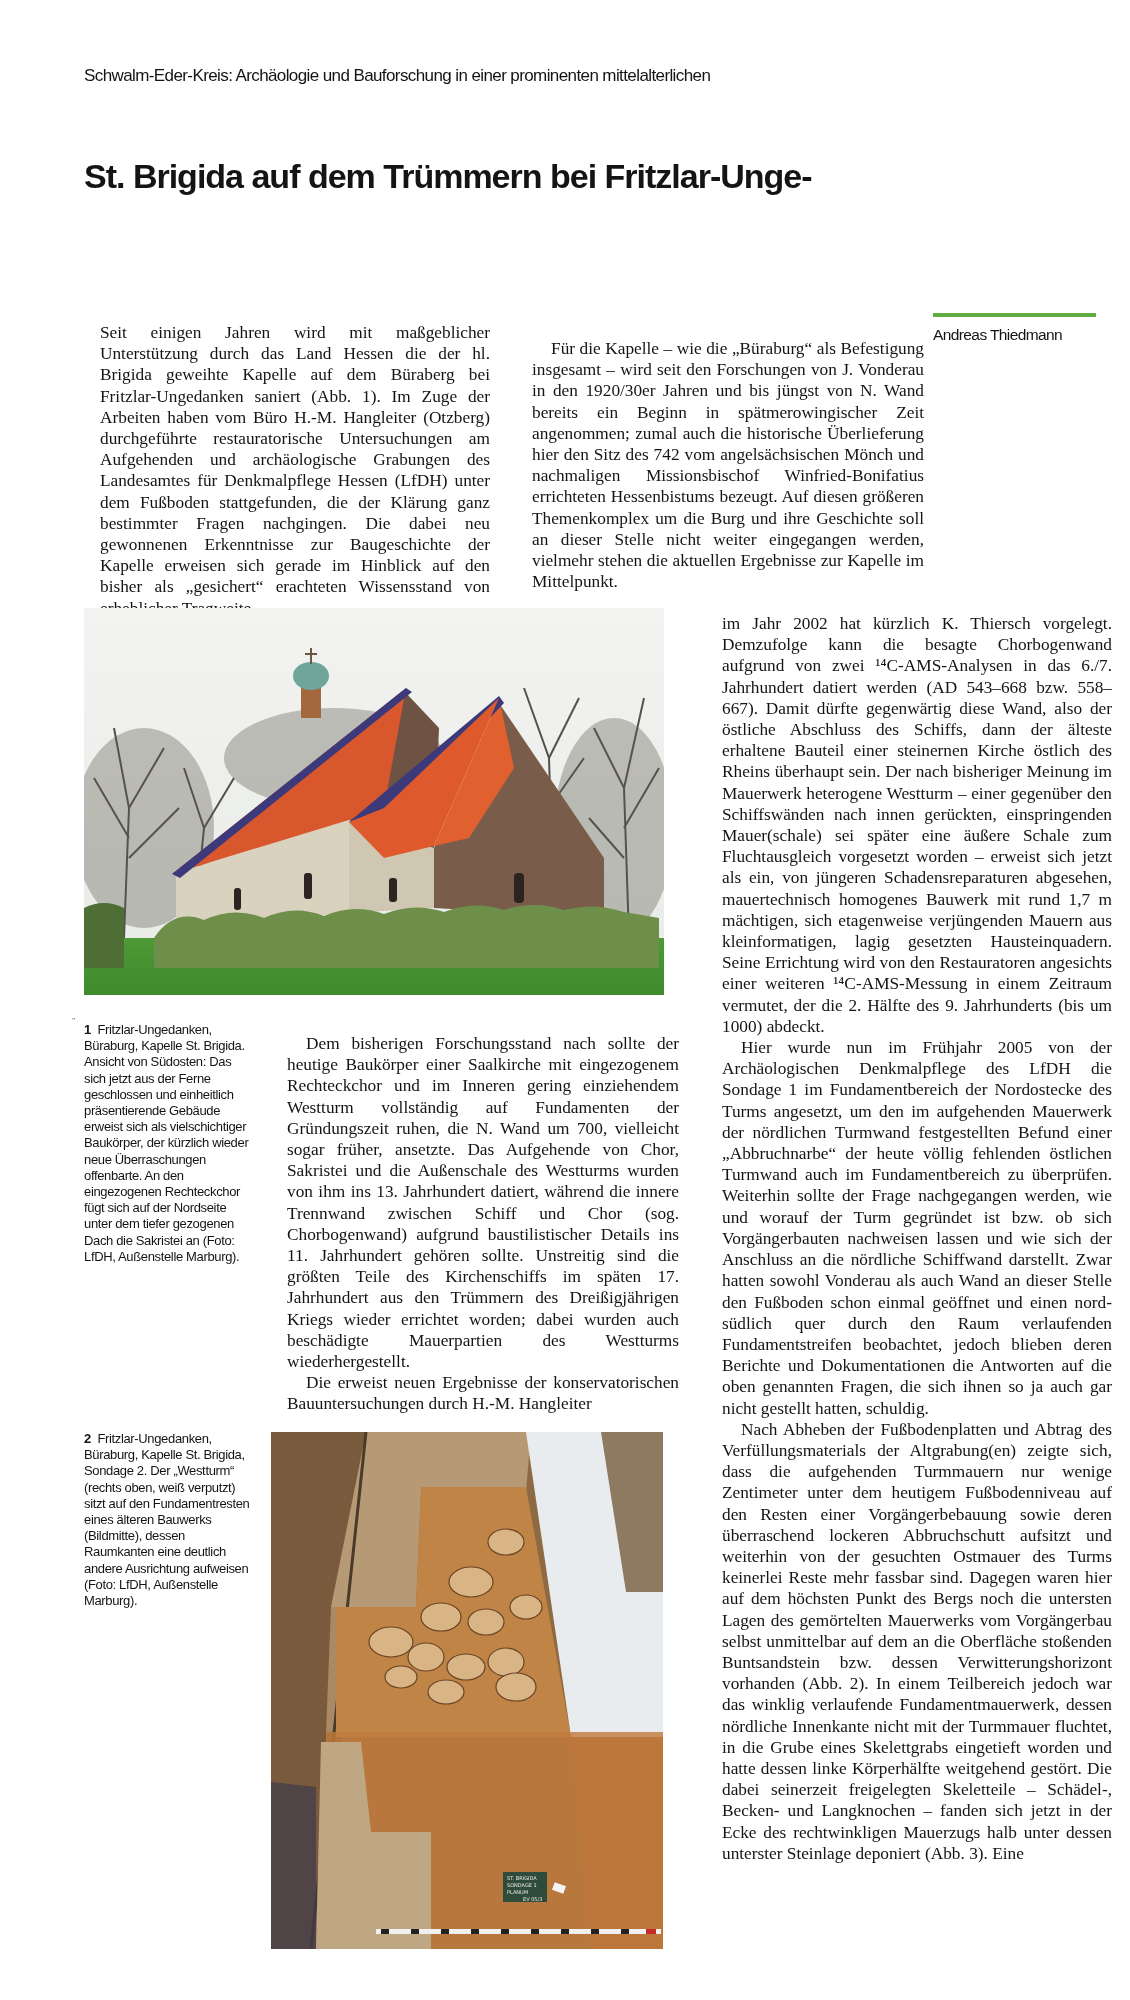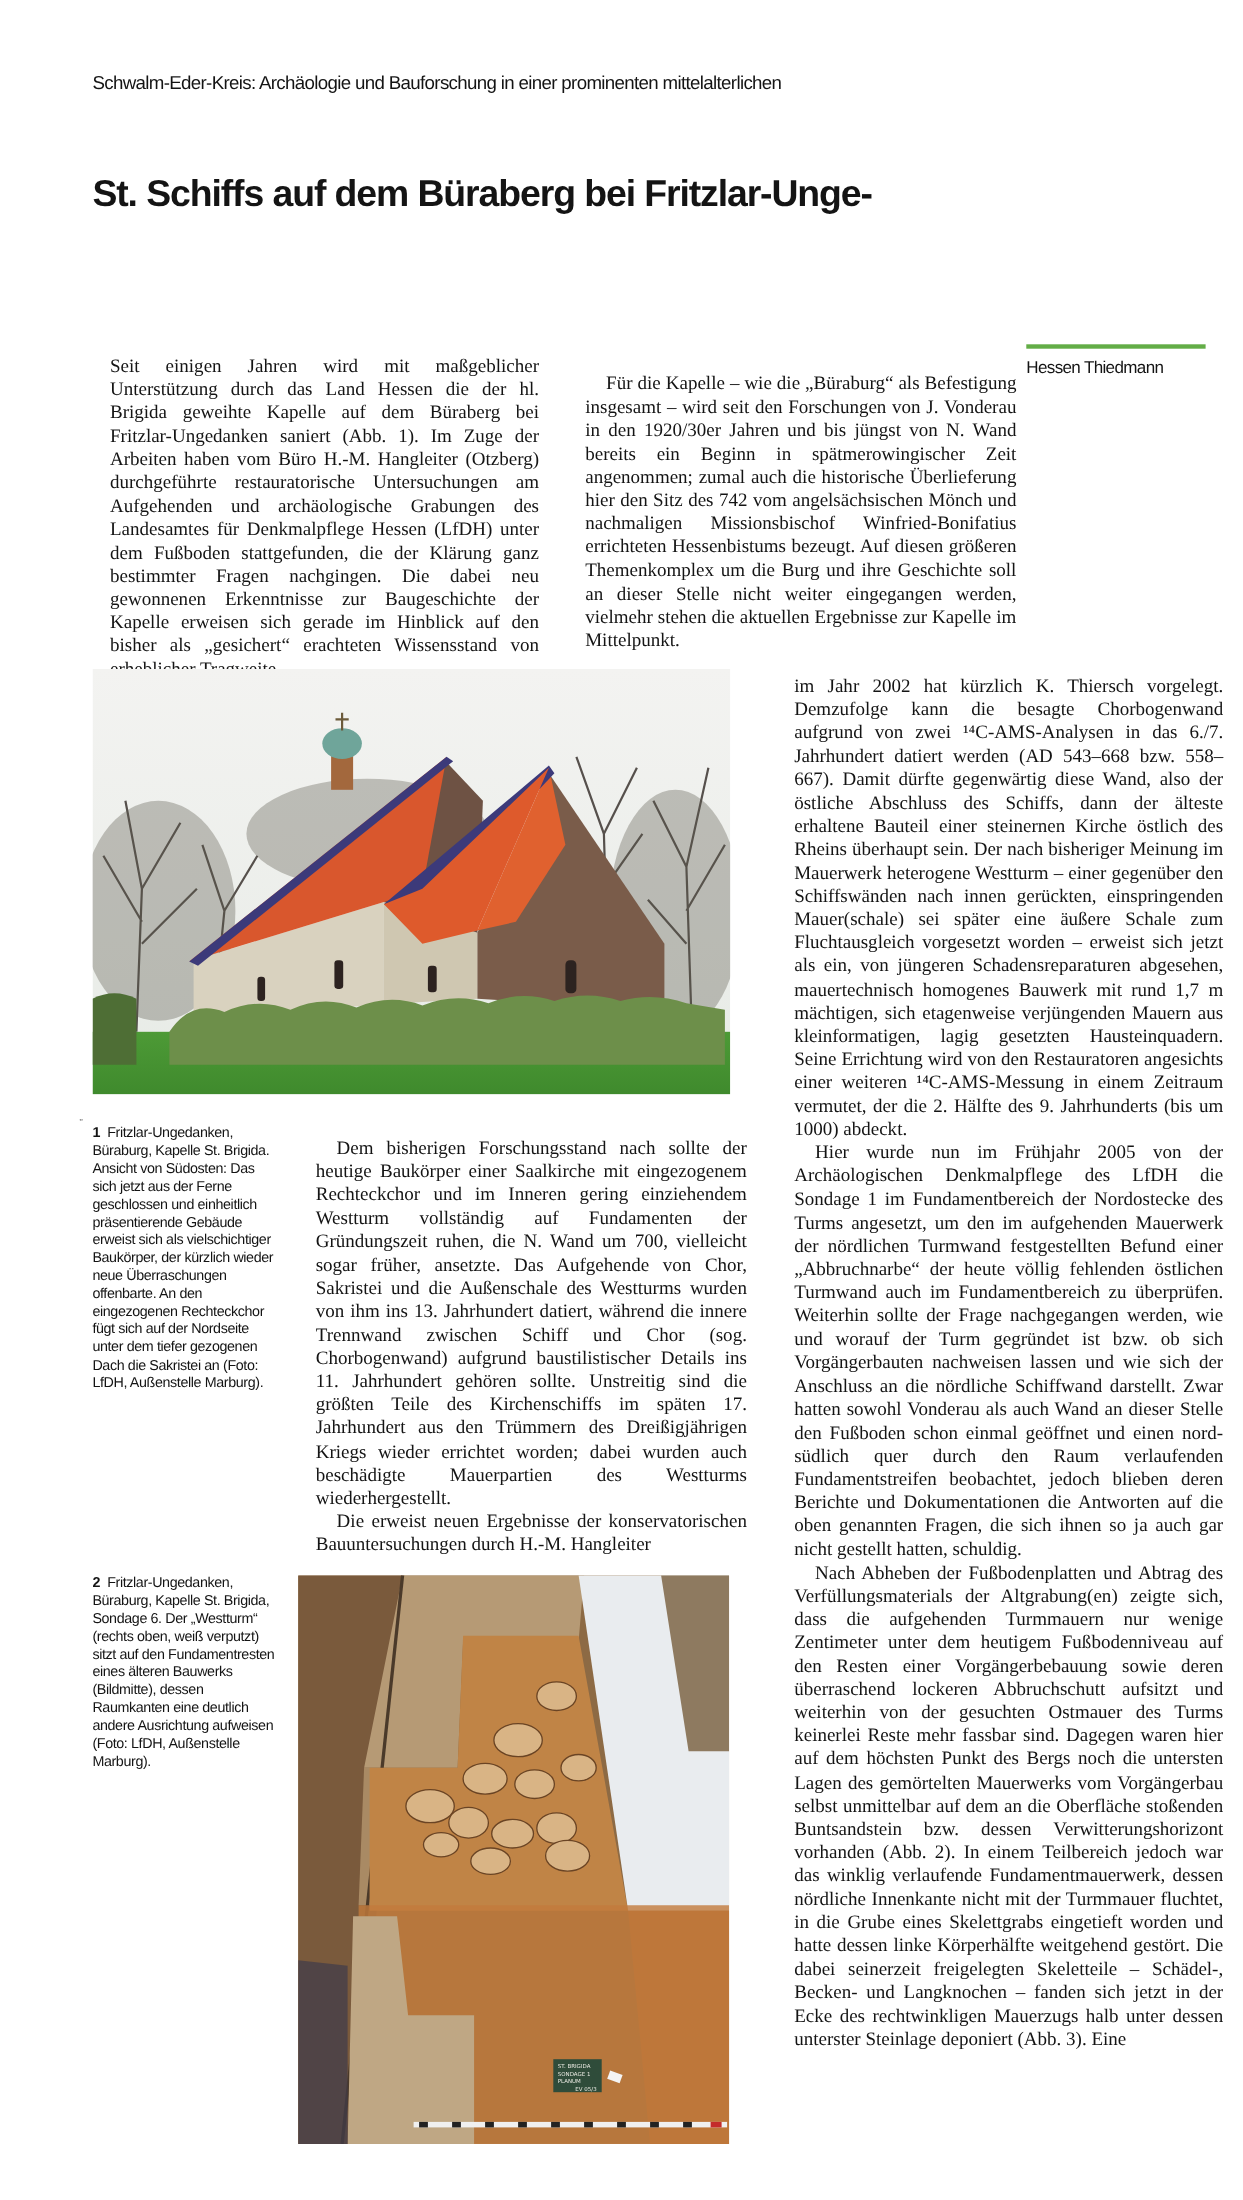--- a/index.html
+++ b/index.html
@@ -60,25 +60,25 @@
     .marker-tiny { position: absolute; left: 72px; top: 1016px; font-size: 8px; color:#555; }
   </style>
 </head>
 <body>
 
 <div class="kicker sans">
   <div>Schwalm-Eder-Kreis: Archäologie und Bauforschung in einer prominenten mittelalterlichen</div>
 </div>
 
 <h1 class="title sans">
-  <div>St. Schiffs auf dem Büraberg bei Fritzlar-Unge-</div>
+  <div>St. Brigida auf dem Trümmern bei Fritzlar-Unge-</div>
 </h1>
 
 <div class="author-rule"></div>
-<div class="author sans">Hessen Thiedmann</div>
+<div class="author sans">Andreas Thiedmann</div>
 
 <div id="col1" class="body-col serif">
   <p>Seit einigen Jahren wird mit maßgeblicher Unterstützung durch das Land Hessen die der hl. Brigida geweihte Kapelle auf dem Büraberg bei Fritzlar-Ungedanken saniert (Abb. 1). Im Zuge der Arbeiten haben vom Büro H.-M. Hangleiter (Otzberg) durchgeführte restauratorische Untersuchungen am Aufgehenden und archäologische Grabungen des Landesamtes für Denkmalpflege Hessen (LfDH) unter dem Fußboden stattgefunden, die der Klärung ganz bestimmter Fragen nachgingen. Die dabei neu gewonnenen Erkenntnisse zur Baugeschichte der Kapelle erweisen sich gerade im Hinblick auf den bisher als „gesichert“ erachteten Wissensstand von erheblicher Tragweite.</p>
 </div>
 
 <div id="col2" class="body-col serif">
   <p class="indent">Für die Kapelle – wie die „Büraburg“ als Befestigung insgesamt – wird seit den Forschungen von J. Vonderau in den 1920/30er Jahren und bis jüngst von N. Wand bereits ein Beginn in spätmerowingischer Zeit angenommen; zumal auch die historische Überlieferung hier den Sitz des 742 vom angelsächsischen Mönch und nachmaligen Missionsbischof Winfried-Bonifatius errichteten Hessenbistums bezeugt. Auf diesen größeren Themenkomplex um die Burg und ihre Geschichte soll an dieser Stelle nicht weiter eingegangen werden, vielmehr stehen die aktuellen Ergebnisse zur Kapelle im Mittelpunkt.</p>
 </div>
 
 <div id="col3" class="body-col serif">
@@ -207,14 +207,14 @@
       <rect x="290" y="497" width="8" height="5"></rect>
         <rect x="320" y="497" width="8" height="5"></rect>
       <rect x="350" y="497" width="8" height="5"></rect>
     </g>
     <rect x="375" y="497" width="10" height="5" fill="#c42b2b"></rect>
   </svg>
 </div>
 
 <div id="cap2" class="caption sans">
   <b>2</b>&nbsp;
-  <span>Fritzlar-Ungedanken, Büraburg, Kapelle St. Brigida, Sondage 6. Der „Westturm“ (rechts oben, weiß verputzt) sitzt auf den Fundamentresten eines älteren Bauwerks (Bildmitte), dessen Raumkanten eine deutlich andere Ausrichtung aufweisen (Foto: LfDH, Außenstelle Marburg).</span>
+  <span>Fritzlar-Ungedanken, Büraburg, Kapelle St. Brigida, Sondage 2. Der „Westturm“ (rechts oben, weiß verputzt) sitzt auf den Fundamentresten eines älteren Bauwerks (Bildmitte), dessen Raumkanten eine deutlich andere Ausrichtung aufweisen (Foto: LfDH, Außenstelle Marburg).</span>
 </div>
 
 </body></html>

